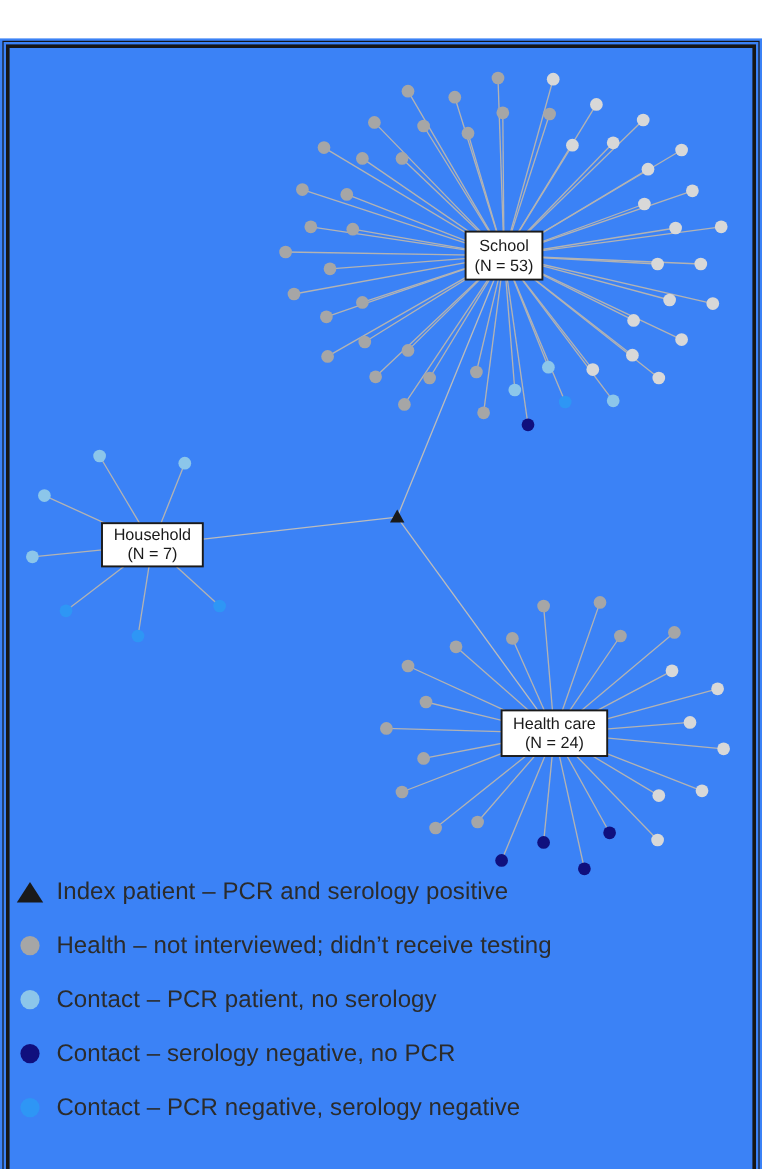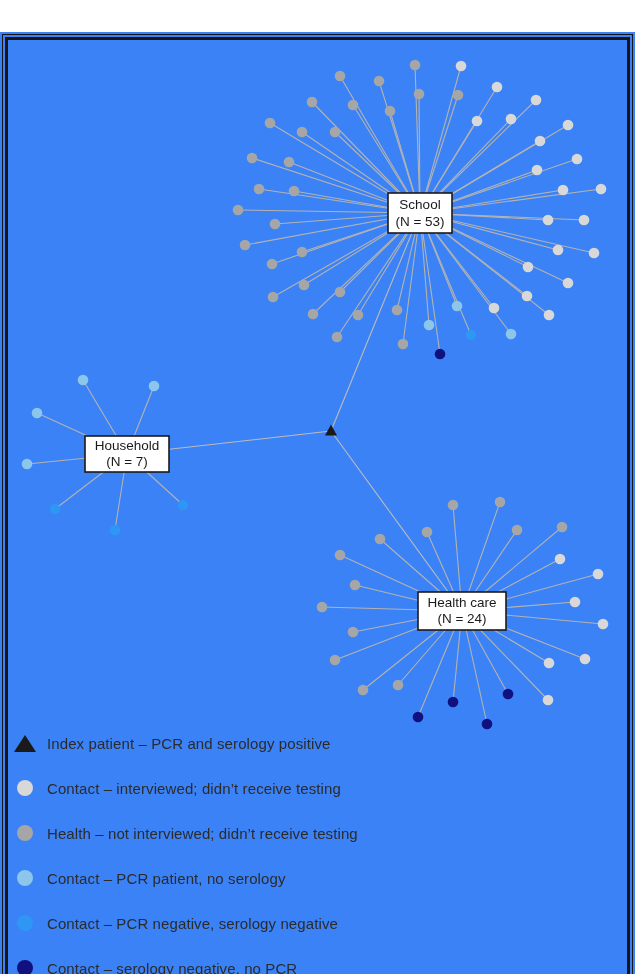--- a/index.html
+++ b/index.html
@@ -60,21 +60,21 @@
     border-radius: 50%;
   }
   .legend-triangle {
     width: 0;
     height: 0;
     border-left: 11px solid transparent;
     border-right: 11px solid transparent;
     border-bottom: 17px solid #1a1a1a;
   }
   .legend-label {
-    font-size: 15px;
+    font-size: 20px;
     color: #2b2b2b;
     letter-spacing: 0.1px;
     white-space: nowrap;
   }
 </style>
 </head>
 <body>
 
 <div class="figure">
 
@@ -264,45 +264,39 @@
 
   <div class="legend">
     <div class="legend-row">
       <span class="legend-marker-cell">
           <span class="legend-triangle" style="border-bottom-color: rgb(26, 26, 26);"></span>
         </span>
       <span class="legend-label">Index patient – PCR and serology positive</span>
     </div>
     <div class="legend-row">
       <span class="legend-marker-cell">
-          <span class="legend-circle" style="background: rgb(216, 216, 216);"></span>
-        </span>
-      <span class="legend-label">Contact – interviewed; didn’t receive testing</span>
-    </div>
-    <div class="legend-row">
-      <span class="legend-marker-cell">
           <span class="legend-circle" style="background: rgb(166, 166, 166);"></span>
         </span>
       <span class="legend-label">Health – not interviewed; didn’t receive testing</span>
     </div>
     <div class="legend-row">
       <span class="legend-marker-cell">
           <span class="legend-circle" style="background: rgb(140, 198, 234);"></span>
         </span>
       <span class="legend-label">Contact – PCR patient, no serology</span>
     </div>
     <div class="legend-row">
       <span class="legend-marker-cell">
+          <span class="legend-circle" style="background: rgb(16, 16, 126);"></span>
+        </span>
+      <span class="legend-label">Contact – serology negative, no PCR</span>
+    </div>
+    <div class="legend-row">
+      <span class="legend-marker-cell">
           <span class="legend-circle" style="background: rgb(46, 150, 245);"></span>
         </span>
       <span class="legend-label">Contact – PCR negative, serology negative</span>
-    </div>
-    <div class="legend-row">
-      <span class="legend-marker-cell">
-          <span class="legend-circle" style="background: rgb(16, 16, 126);"></span>
-        </span>
-      <span class="legend-label">Contact – serology negative, no PCR</span>
     </div>
   </div>
 
   <div class="border-outer"></div>
   <div class="border-inner"></div>
 </div>
 
 </body></html>

